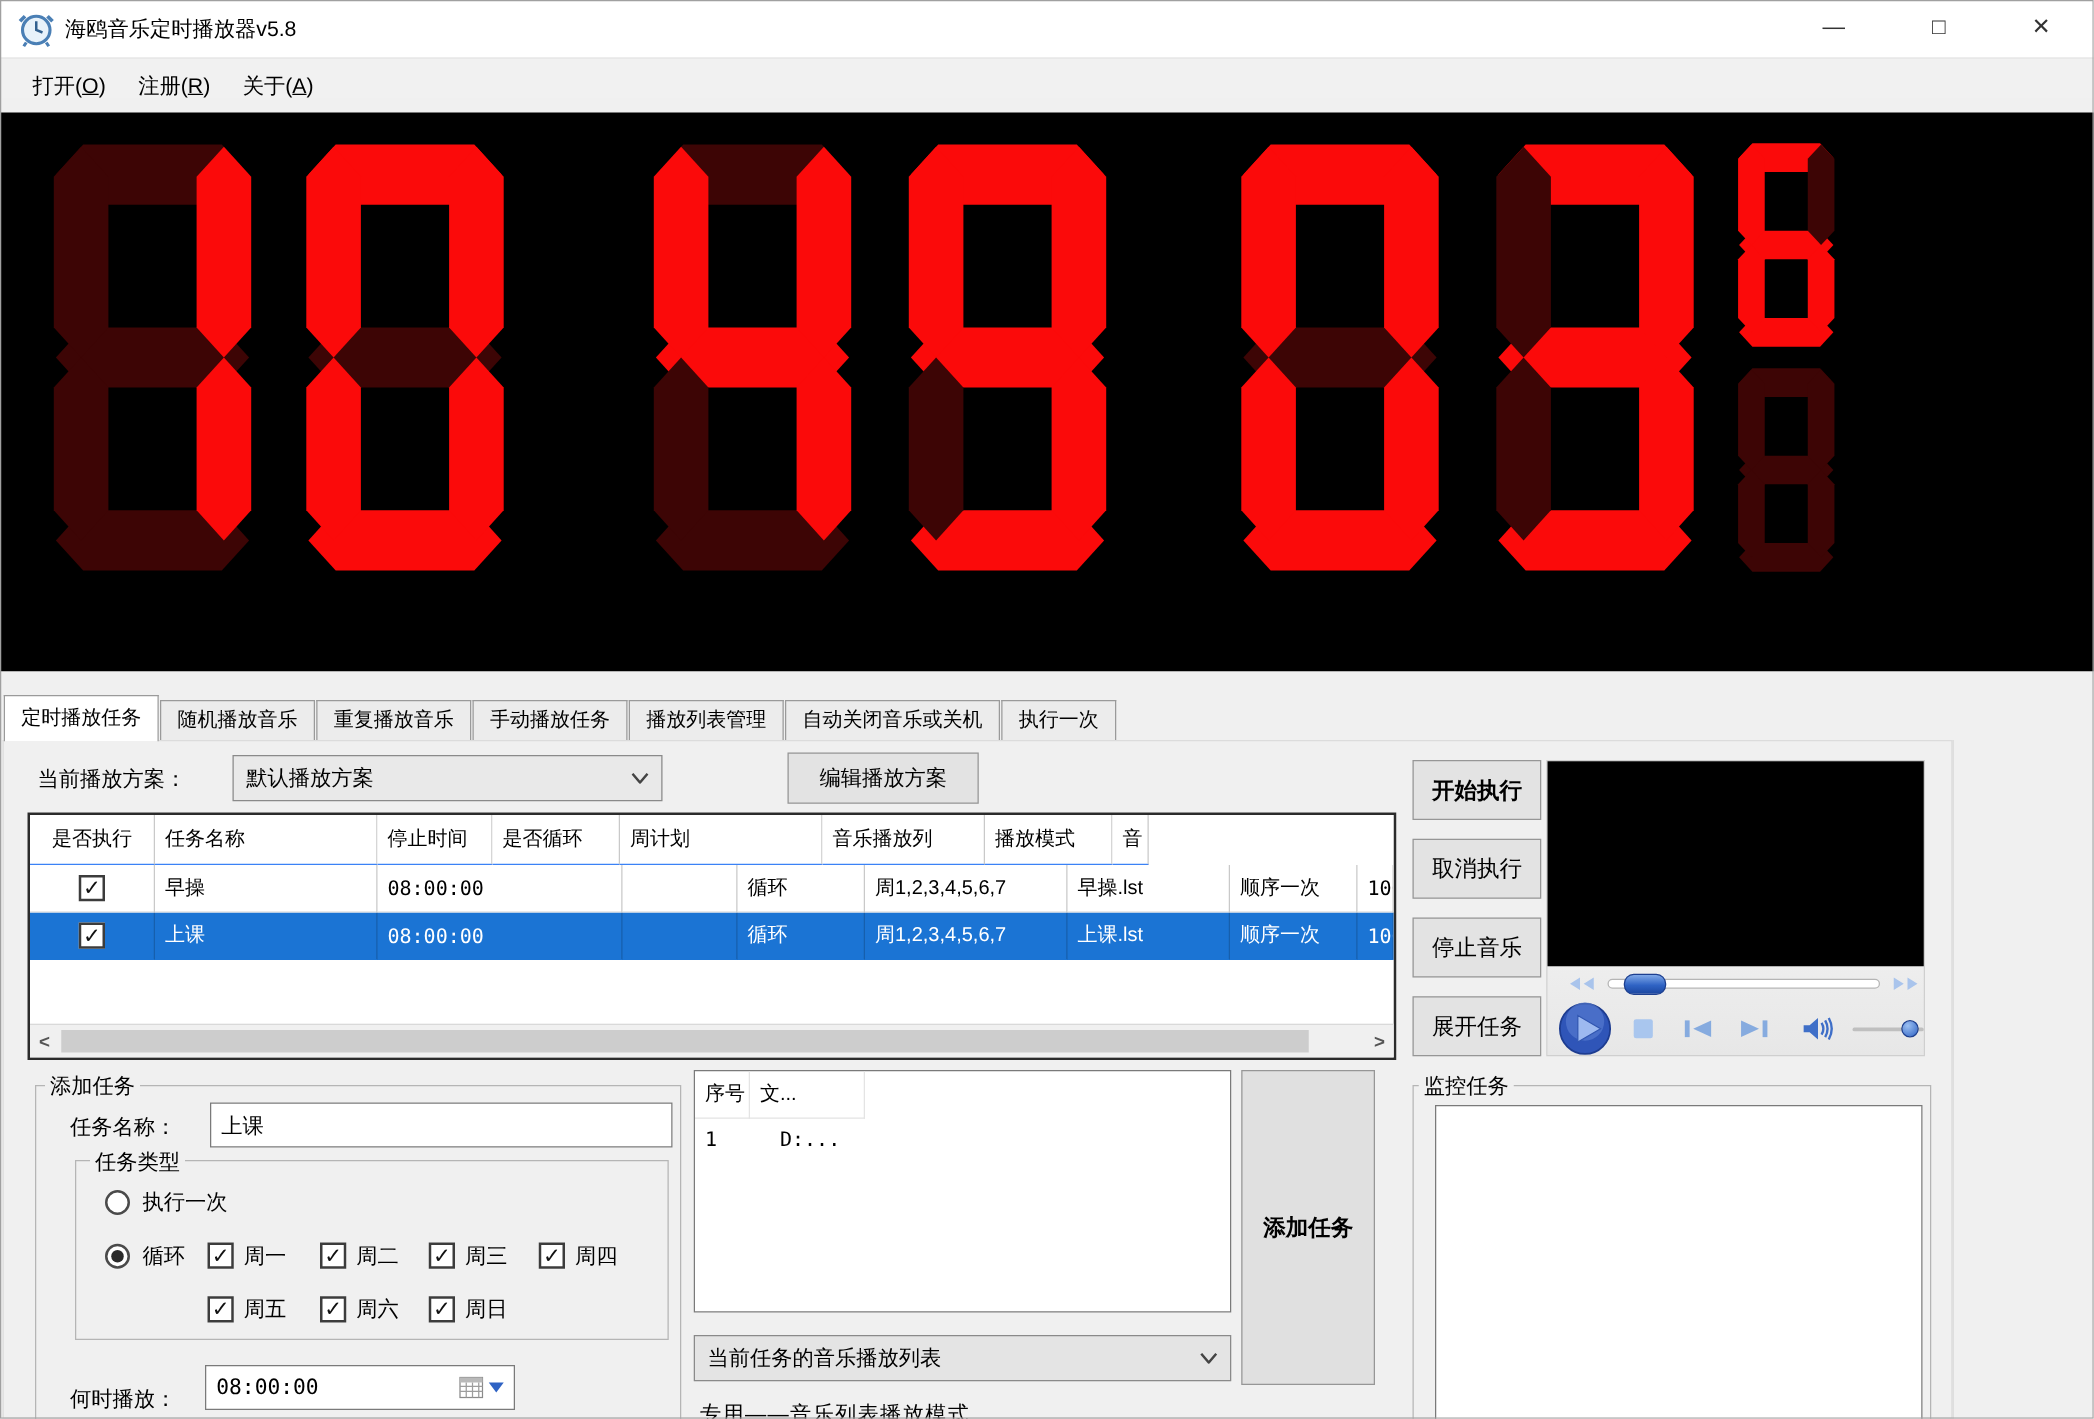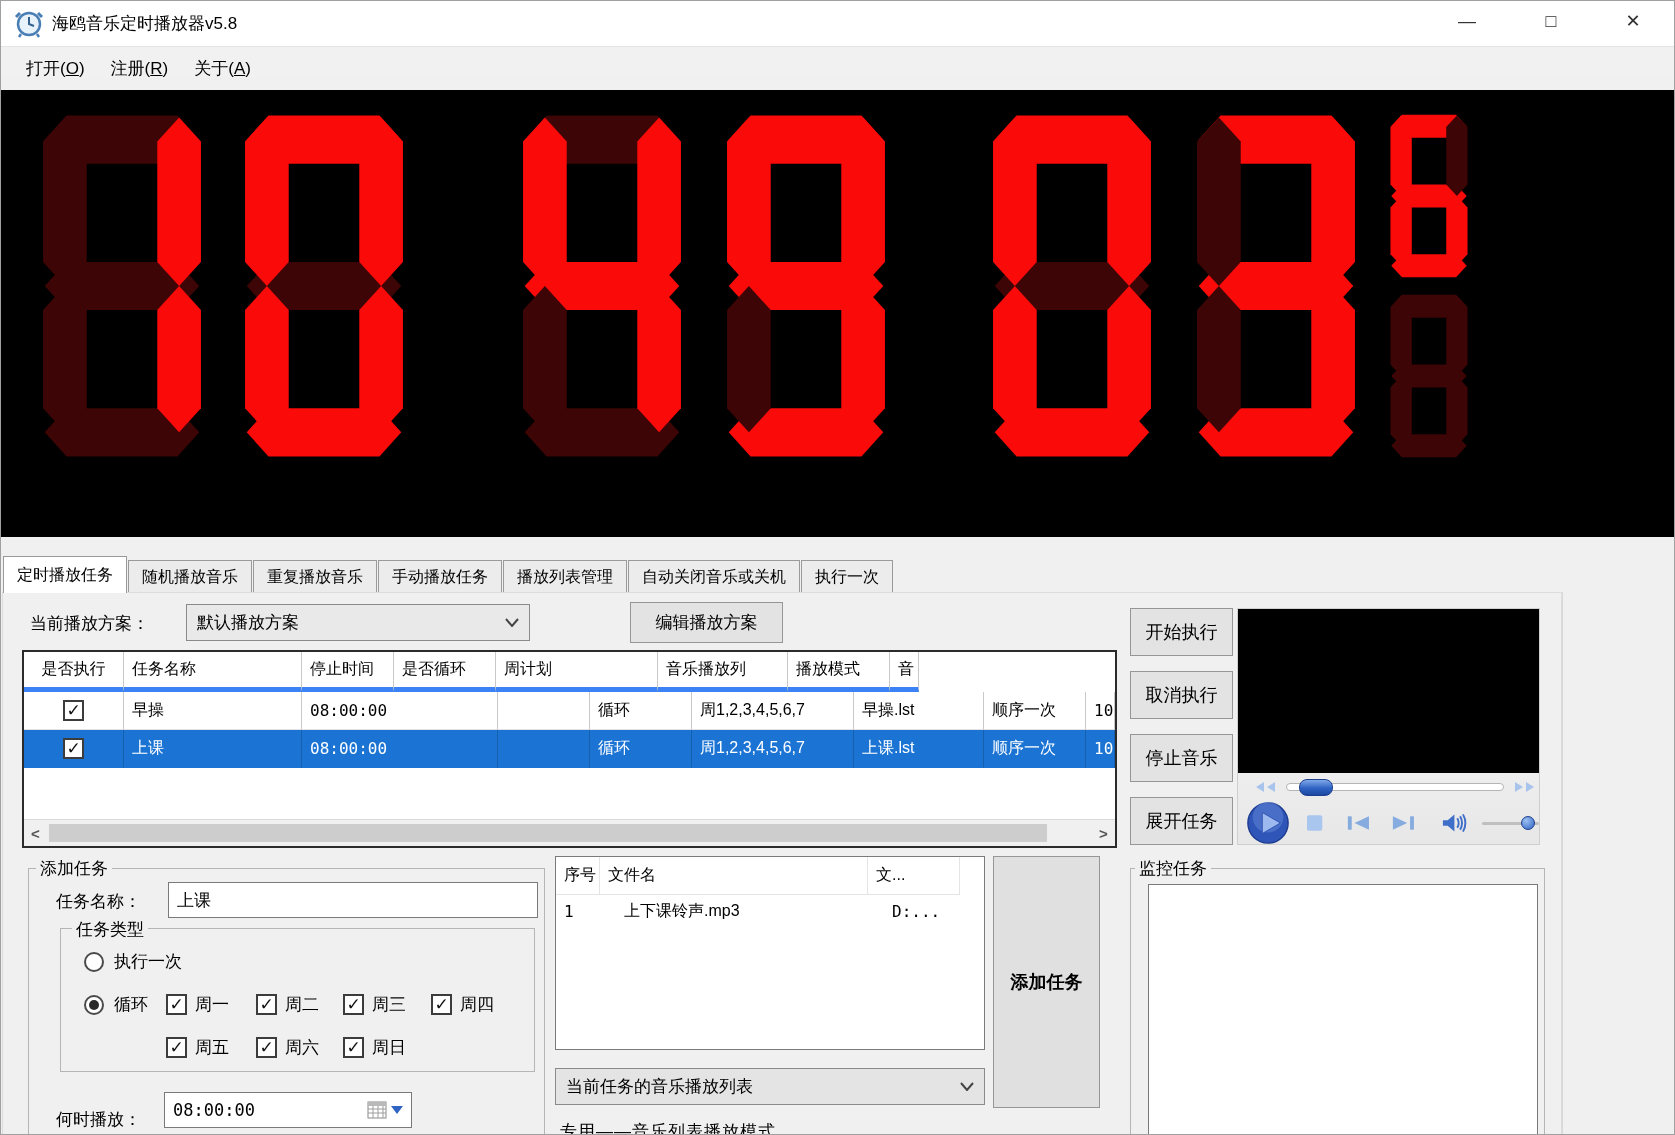--- a/index.html
+++ b/index.html
@@ -26,21 +26,21 @@
 #plan-label{left:30px;top:612px;font-size:17px}
 .combo{background:#e9e9e9;border:1px solid #8a8a8a;display:flex;align-items:center;justify-content:space-between;padding:0 10px;font-size:17px}
 #plan-combo{left:186px;top:604px;width:344px;height:37px}
 .btn{background:#e3e3e3;border:1px solid #969696;display:flex;align-items:center;justify-content:center;font-size:17px}
 #plan-edit{left:630px;top:602px;width:153px;height:41px}
 .chev{width:14px;height:9px;display:inline-block}
 
 #task-table{left:22px;top:650px;width:1095px;height:198px;border:2px solid #2b2b2b;background:#fff;overflow:hidden}
 .tt-row{display:flex;width:1091px}
 .tt-cell{flex:none;overflow:hidden;white-space:nowrap;padding:0 8px;font-size:16px;display:flex;align-items:center;border-right:1px solid #c9c9c9}
-#tt-header .tt-cell{height:40px;border-bottom:5px solid #3b82f6;background:#fff}
+#tt-header .tt-cell{height:40px;border-bottom:1px solid #3b82f6;background:#fff}
 .tt-body-row .tt-cell{height:38px;border-bottom:1px solid #e2e2e2}
 .tt-body-row.selected{color:#fff}
 .tt-body-row.selected .tt-cell{border-right-color:rgba(0,0,0,.18);border-bottom-color:transparent}
 .cb{width:21px;height:21px;background:#fff;border:2px solid #3c3c3c;display:flex;align-items:center;justify-content:center;font-size:17px;color:#111;line-height:1}
 
 #tt-scroll{position:absolute;left:0;bottom:0;width:1091px;height:27px;background:#f0f0f0;border-top:1px solid #d9d9d9;display:flex;align-items:center}
 .sb-btn{width:23px;height:26px;display:flex;align-items:center;justify-content:center;font-size:15px;color:#555;font-weight:bold}
 #tt-thumb{width:998px;height:18px;background:#cdcdcd;margin-left:2px}
 #tt-track-rest{flex:1}
 
@@ -80,21 +80,21 @@
 
 #file-list{left:555px;top:856px;width:430px;height:194px;background:#fff;border:1px solid #7a7a7a;font-size:16px;overflow:hidden}
 .fl-row{display:flex}
 .fl-cell{flex:none;padding:0 8px;height:38px;display:flex;align-items:center;overflow:hidden;white-space:nowrap}
 #fl-header .fl-cell{border-right:1px solid #e4e4e4;border-bottom:1px solid #e4e4e4}
 #playlist-combo{left:555px;top:1068px;width:430px;height:37px;background:#e4e4e4}
 #bigadd-btn{left:993px;top:856px;width:107px;height:252px;font-weight:bold;font-size:18px;background:#e0e0e0}
 #clipped-text{left:560px;top:1120px;font-size:17px;letter-spacing:1px}
 #window-frame{left:0;top:0;width:1675px;height:1135px;border:1px solid #a0a0a0;pointer-events:none;z-index:99}
 .mono{font-family:"DejaVu Sans Mono",monospace}
-.bold{font-weight:normal}
+.bold{font-weight:bold}
 </style>
 </head>
 <body>
 
 <div class="abs" id="titlebar">
   <svg class="abs" style="left:14px;top:8px" width="30" height="30" viewBox="0 0 30 30">
     <path d="M6 5 L2 9" stroke="#4a7fb5" stroke-width="3" fill="none"></path>
     <path d="M24 5 L28 9" stroke="#4a7fb5" stroke-width="3" fill="none"></path>
     <circle cx="15" cy="16" r="11" fill="#e8f2fa" stroke="#4a7fb5" stroke-width="2.5"></circle>
     <path d="M15 9 L15 16 L20 18" stroke="#33618f" stroke-width="2" fill="none"></path>
@@ -353,27 +353,25 @@
       <rect x="1" y="2" width="18" height="4" fill="#b9b9b9"></rect>
       <path d="M1 9 H19 M1 13 H19 M6 6 V18 M11 6 V18 M16 6 V18" stroke="#9d9d9d" stroke-width="1" fill="none"></path>
     </svg>
     <span class="tri-down"></span>
   </span>
 </div>
 
 <div class="abs" id="file-list">
   <div class="fl-row" id="fl-header">
       <div class="fl-cell" style="width:44px">序号</div>
-      <div class="fl-cell" style="width:268px">文件名</div>
       <div class="fl-cell" style="width:92px">文...</div>
     </div>
   <div id="fl-body">
       <div class="fl-row">
         <div class="fl-cell mono" style="width:60px;height:32px">1</div>
-        <div class="fl-cell" style="width:268px;height:32px">上下课铃声.mp3</div>
         <div class="fl-cell mono" style="width:92px;height:32px">D:...</div>
       </div>
     </div>
 </div>
 
 <div class="abs combo" id="playlist-combo">
   <span>当前任务的音乐播放列表</span>
   <svg class="chev" viewBox="0 0 14 9">
       <polyline points="1,1 7,8 13,1" fill="none" stroke="#444" stroke-width="2"></polyline>
     </svg>

